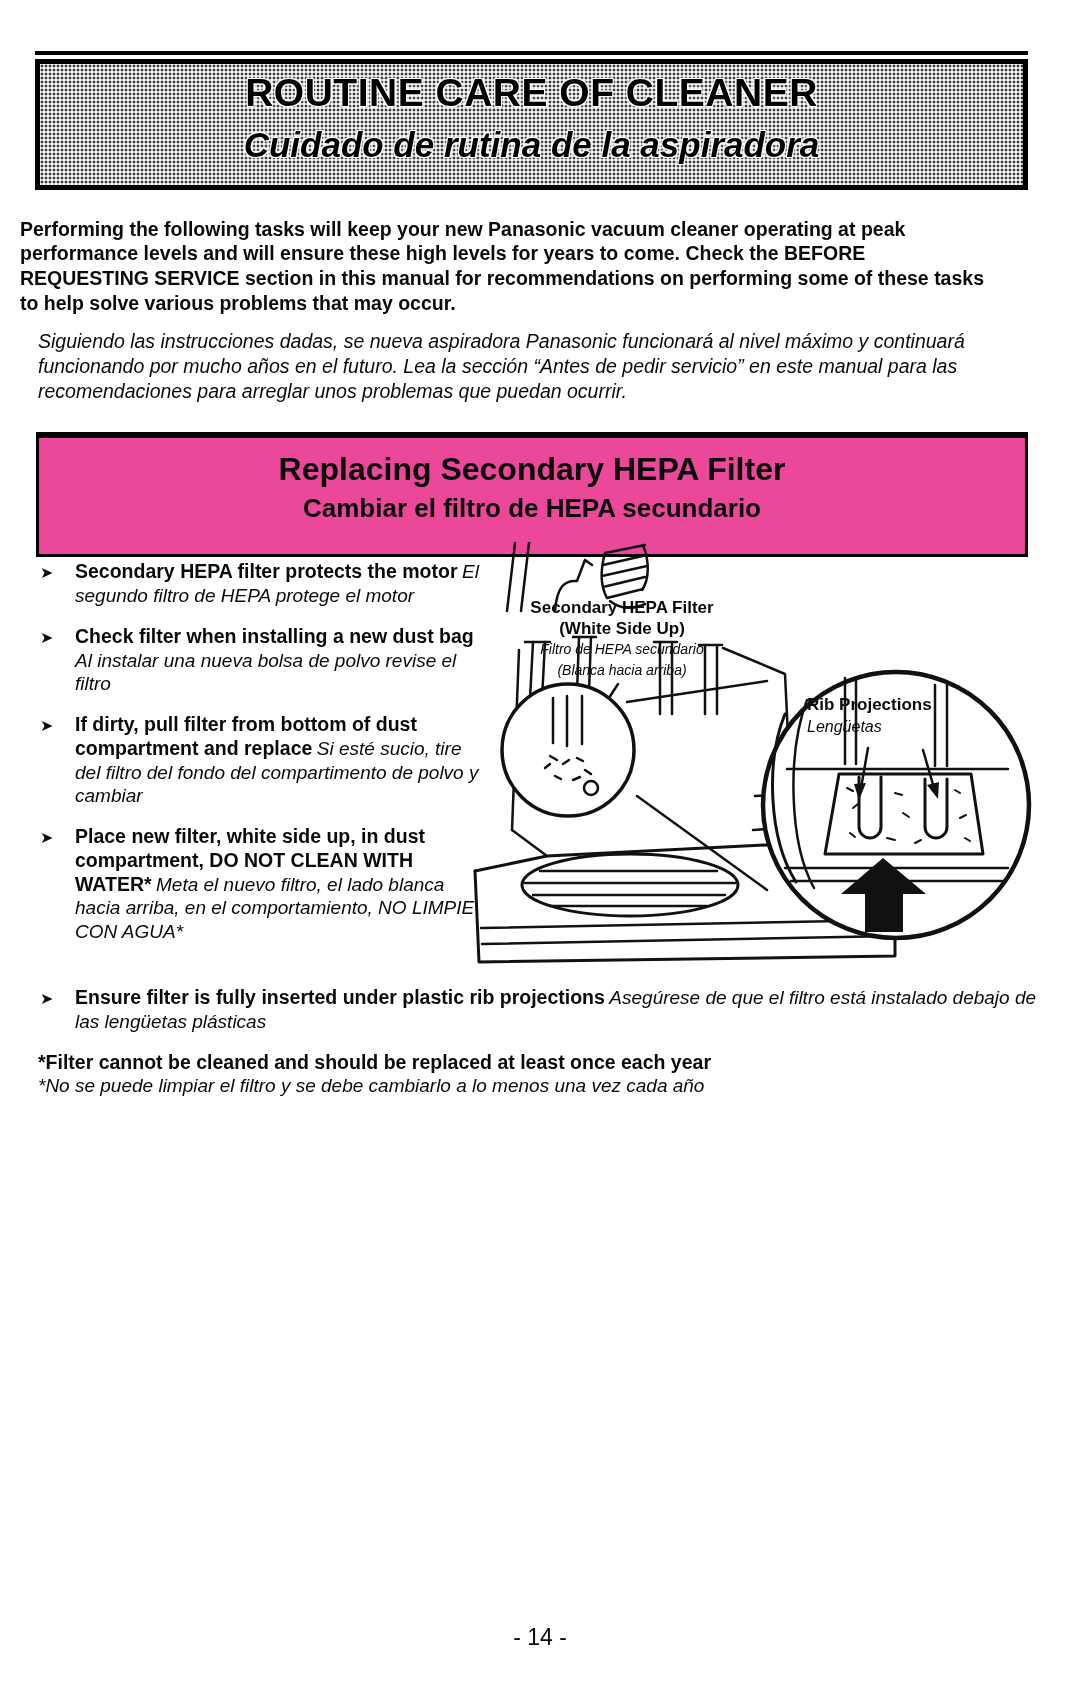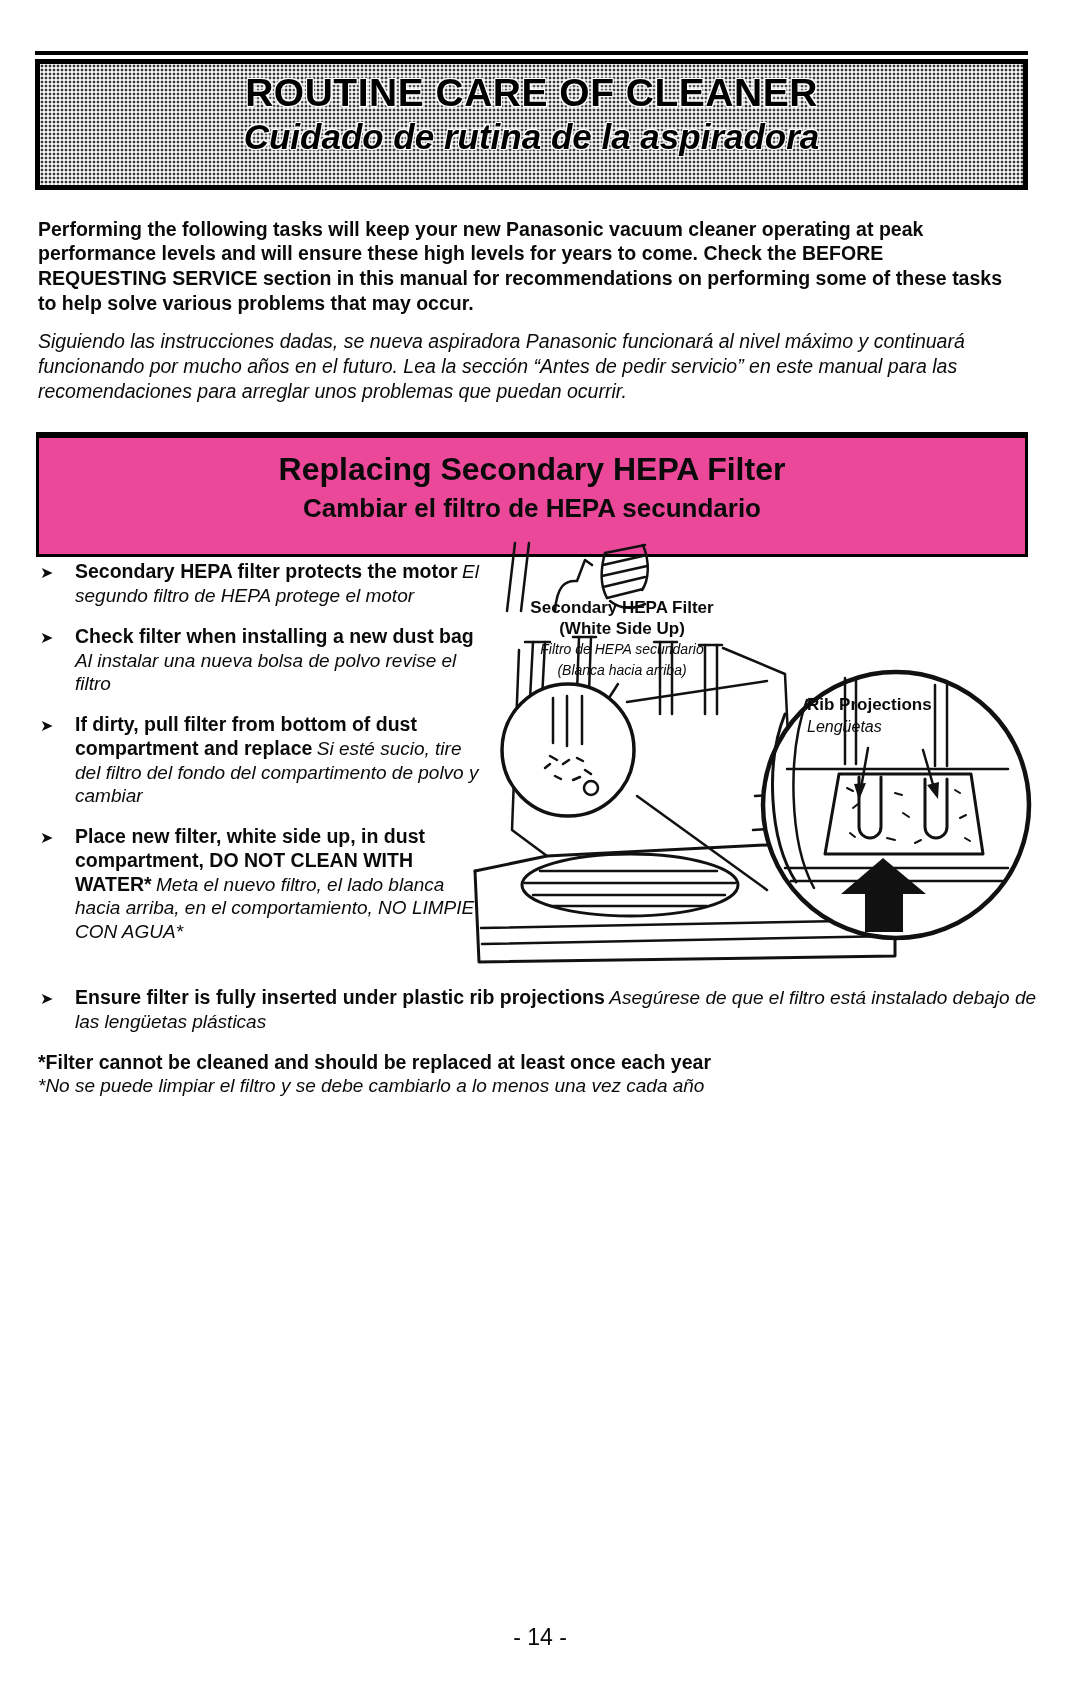--- a/index.html
+++ b/index.html
@@ -16,25 +16,25 @@
     background-image:
       radial-gradient(circle, rgba(30,30,30,.85) 1px, transparent 1.5px),
       radial-gradient(circle, rgba(255,255,255,.95) 1px, transparent 1.5px);
     background-size:4px 4px,4px 4px;background-position:0 0,2px 2px;
   }
   .header-title{
     margin:7px 0 0 0;font-size:39px;font-weight:bold;letter-spacing:.5px;color:#000;
     text-shadow:0 0 4px #fff,1px 1px 0 #fff,-1px -1px 0 #fff,1px -1px 0 #fff,-1px 1px 0 #fff;
   }
   .header-subtitle{
-    margin:2px 0 0 0;font-size:35px;font-weight:bold;font-style:italic;color:#000;
+    margin:10px 0 0 0;font-size:35px;font-weight:bold;font-style:italic;color:#000;
     text-shadow:0 0 4px #fff,1px 1px 0 #fff,-1px -1px 0 #fff,1px -1px 0 #fff,-1px 1px 0 #fff;
   }
   
-  .intro-en{position:absolute;left:38px;top:197px;width:978px;font-size:19.5px;font-weight:bold;line-height:1.27;}
+  .intro-en{position:absolute;left:20px;top:197px;width:978px;font-size:19.5px;font-weight:bold;line-height:1.27;}
   .intro-es{position:absolute;left:38px;top:309px;width:978px;font-size:19.5px;font-style:italic;line-height:1.3;}
   
   .section-box{
     position:absolute;left:36px;top:432px;width:992px;height:125px;box-sizing:border-box;
     border:3px solid #000;border-top-width:6px;text-align:center;background:#ec4899;
   }
   .section-title{margin:13px 0 0 0;font-size:32px;font-weight:bold;}
   .section-subtitle{margin:5px 0 0 0;font-size:26px;}
   
   .bullets{position:absolute;left:40px;top:560px;width:447px;}

